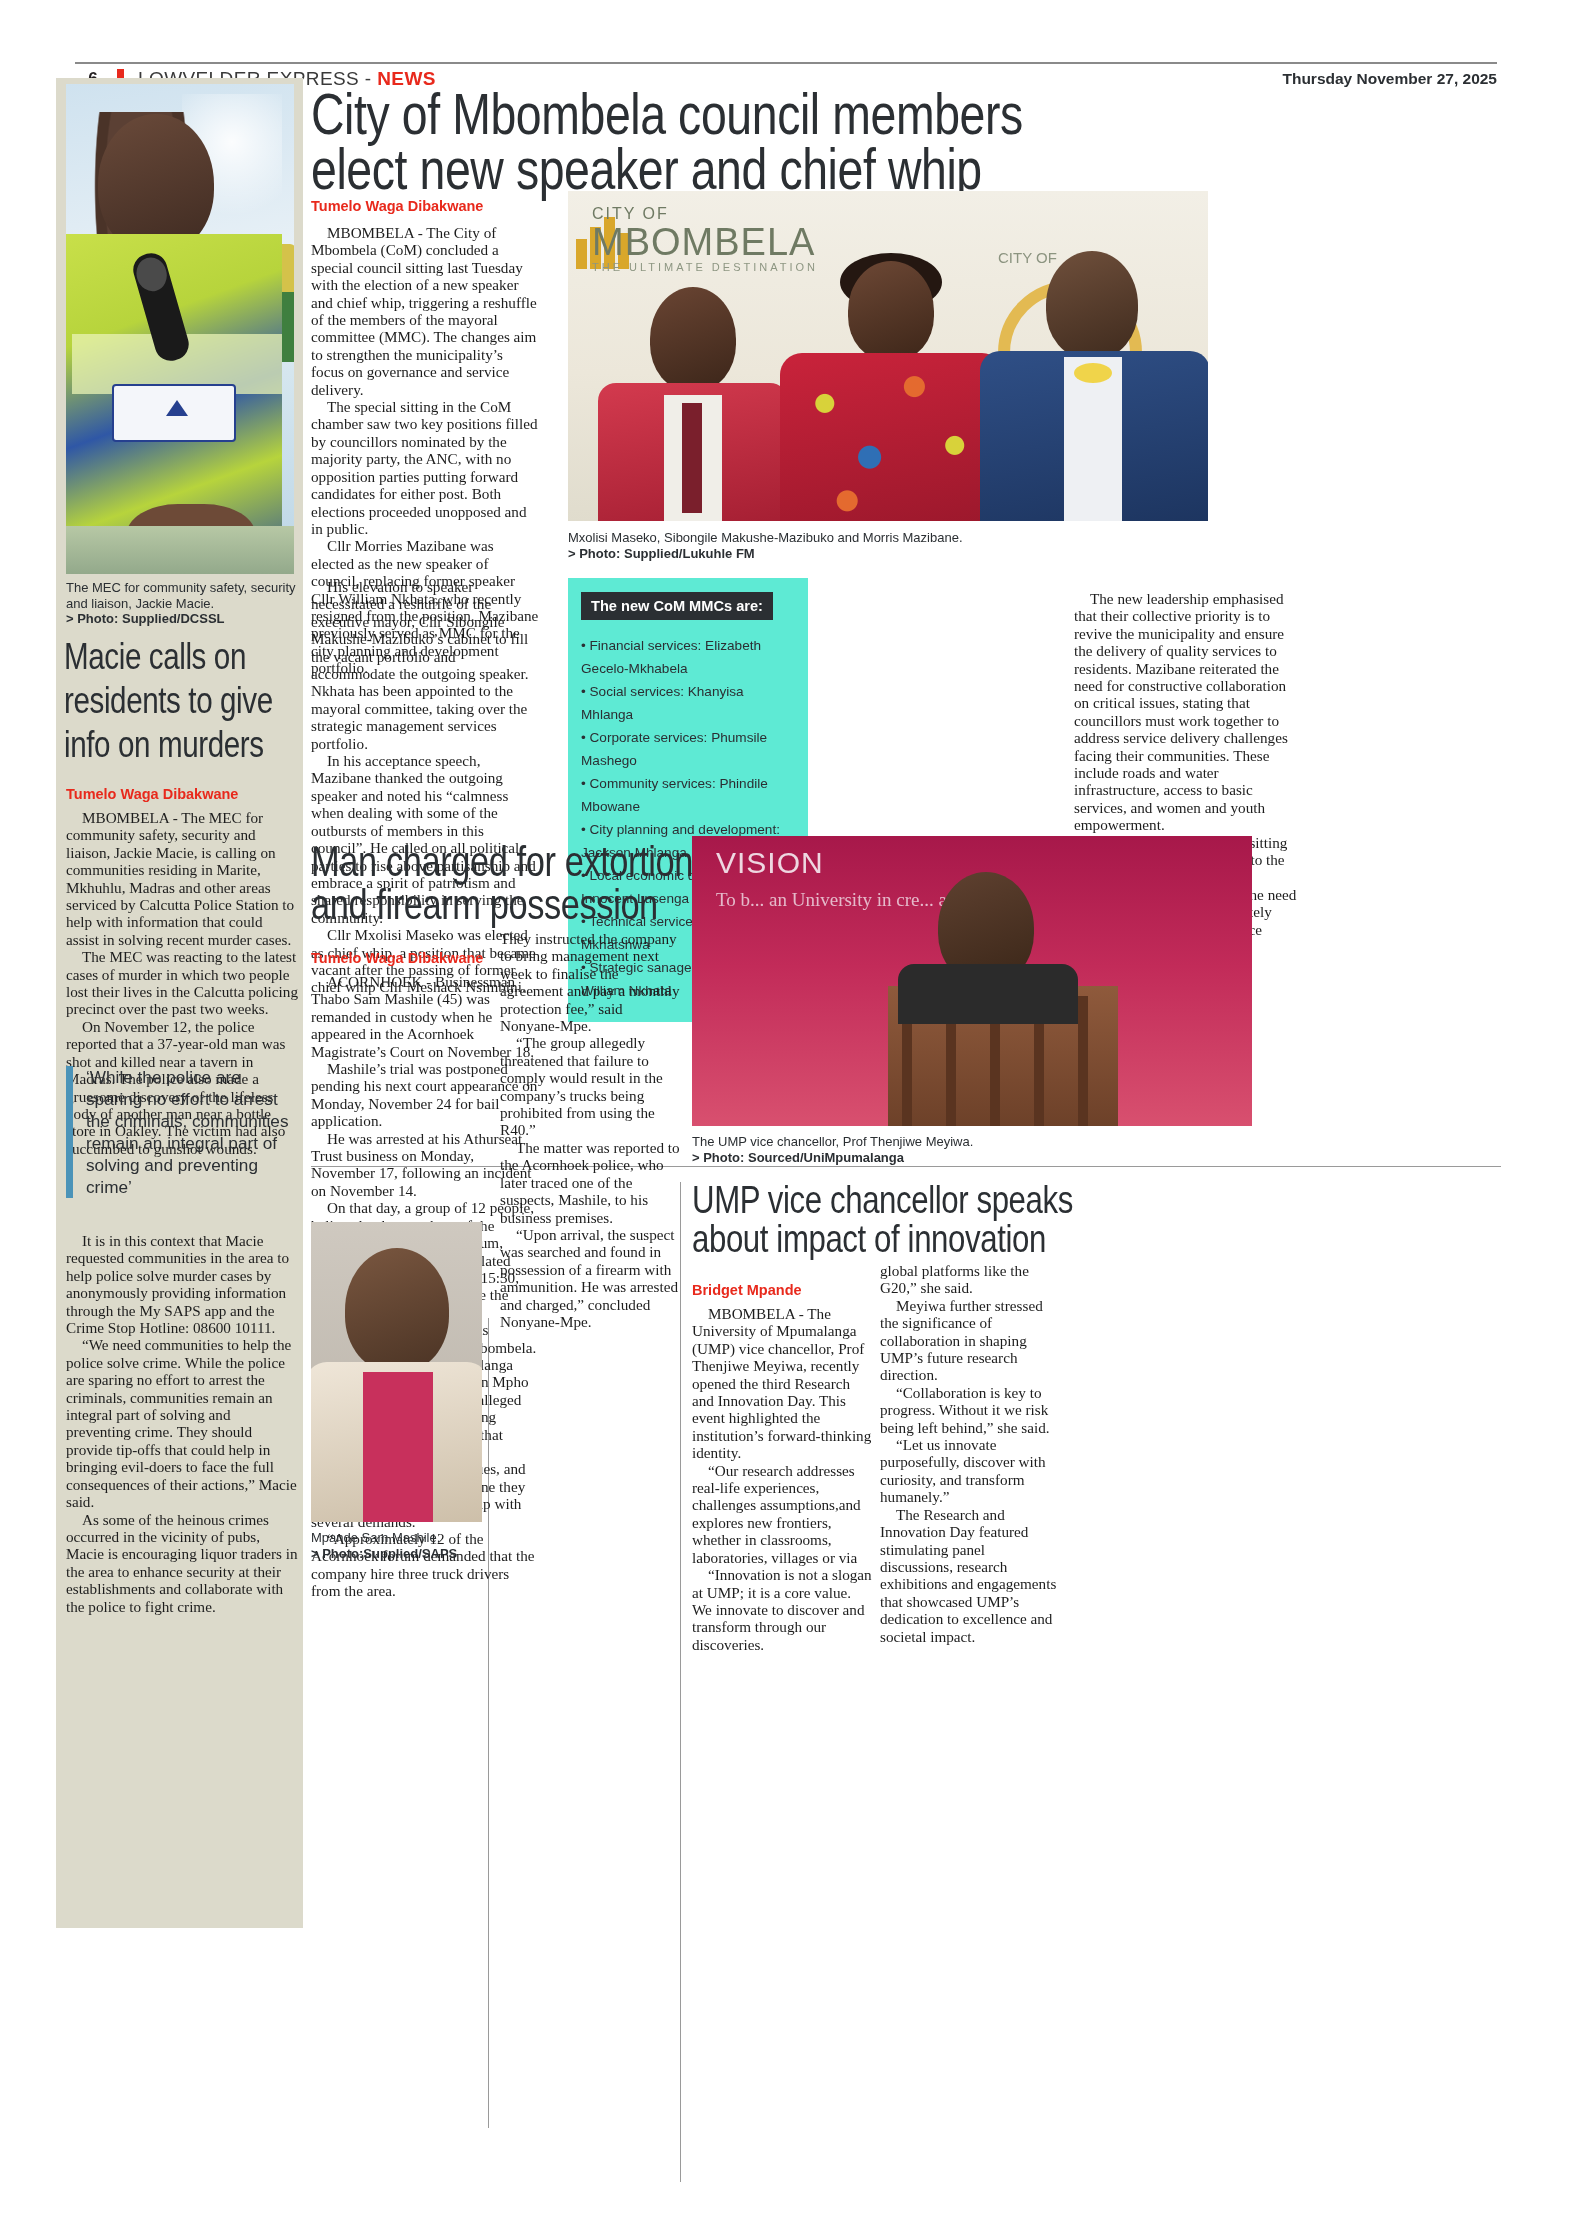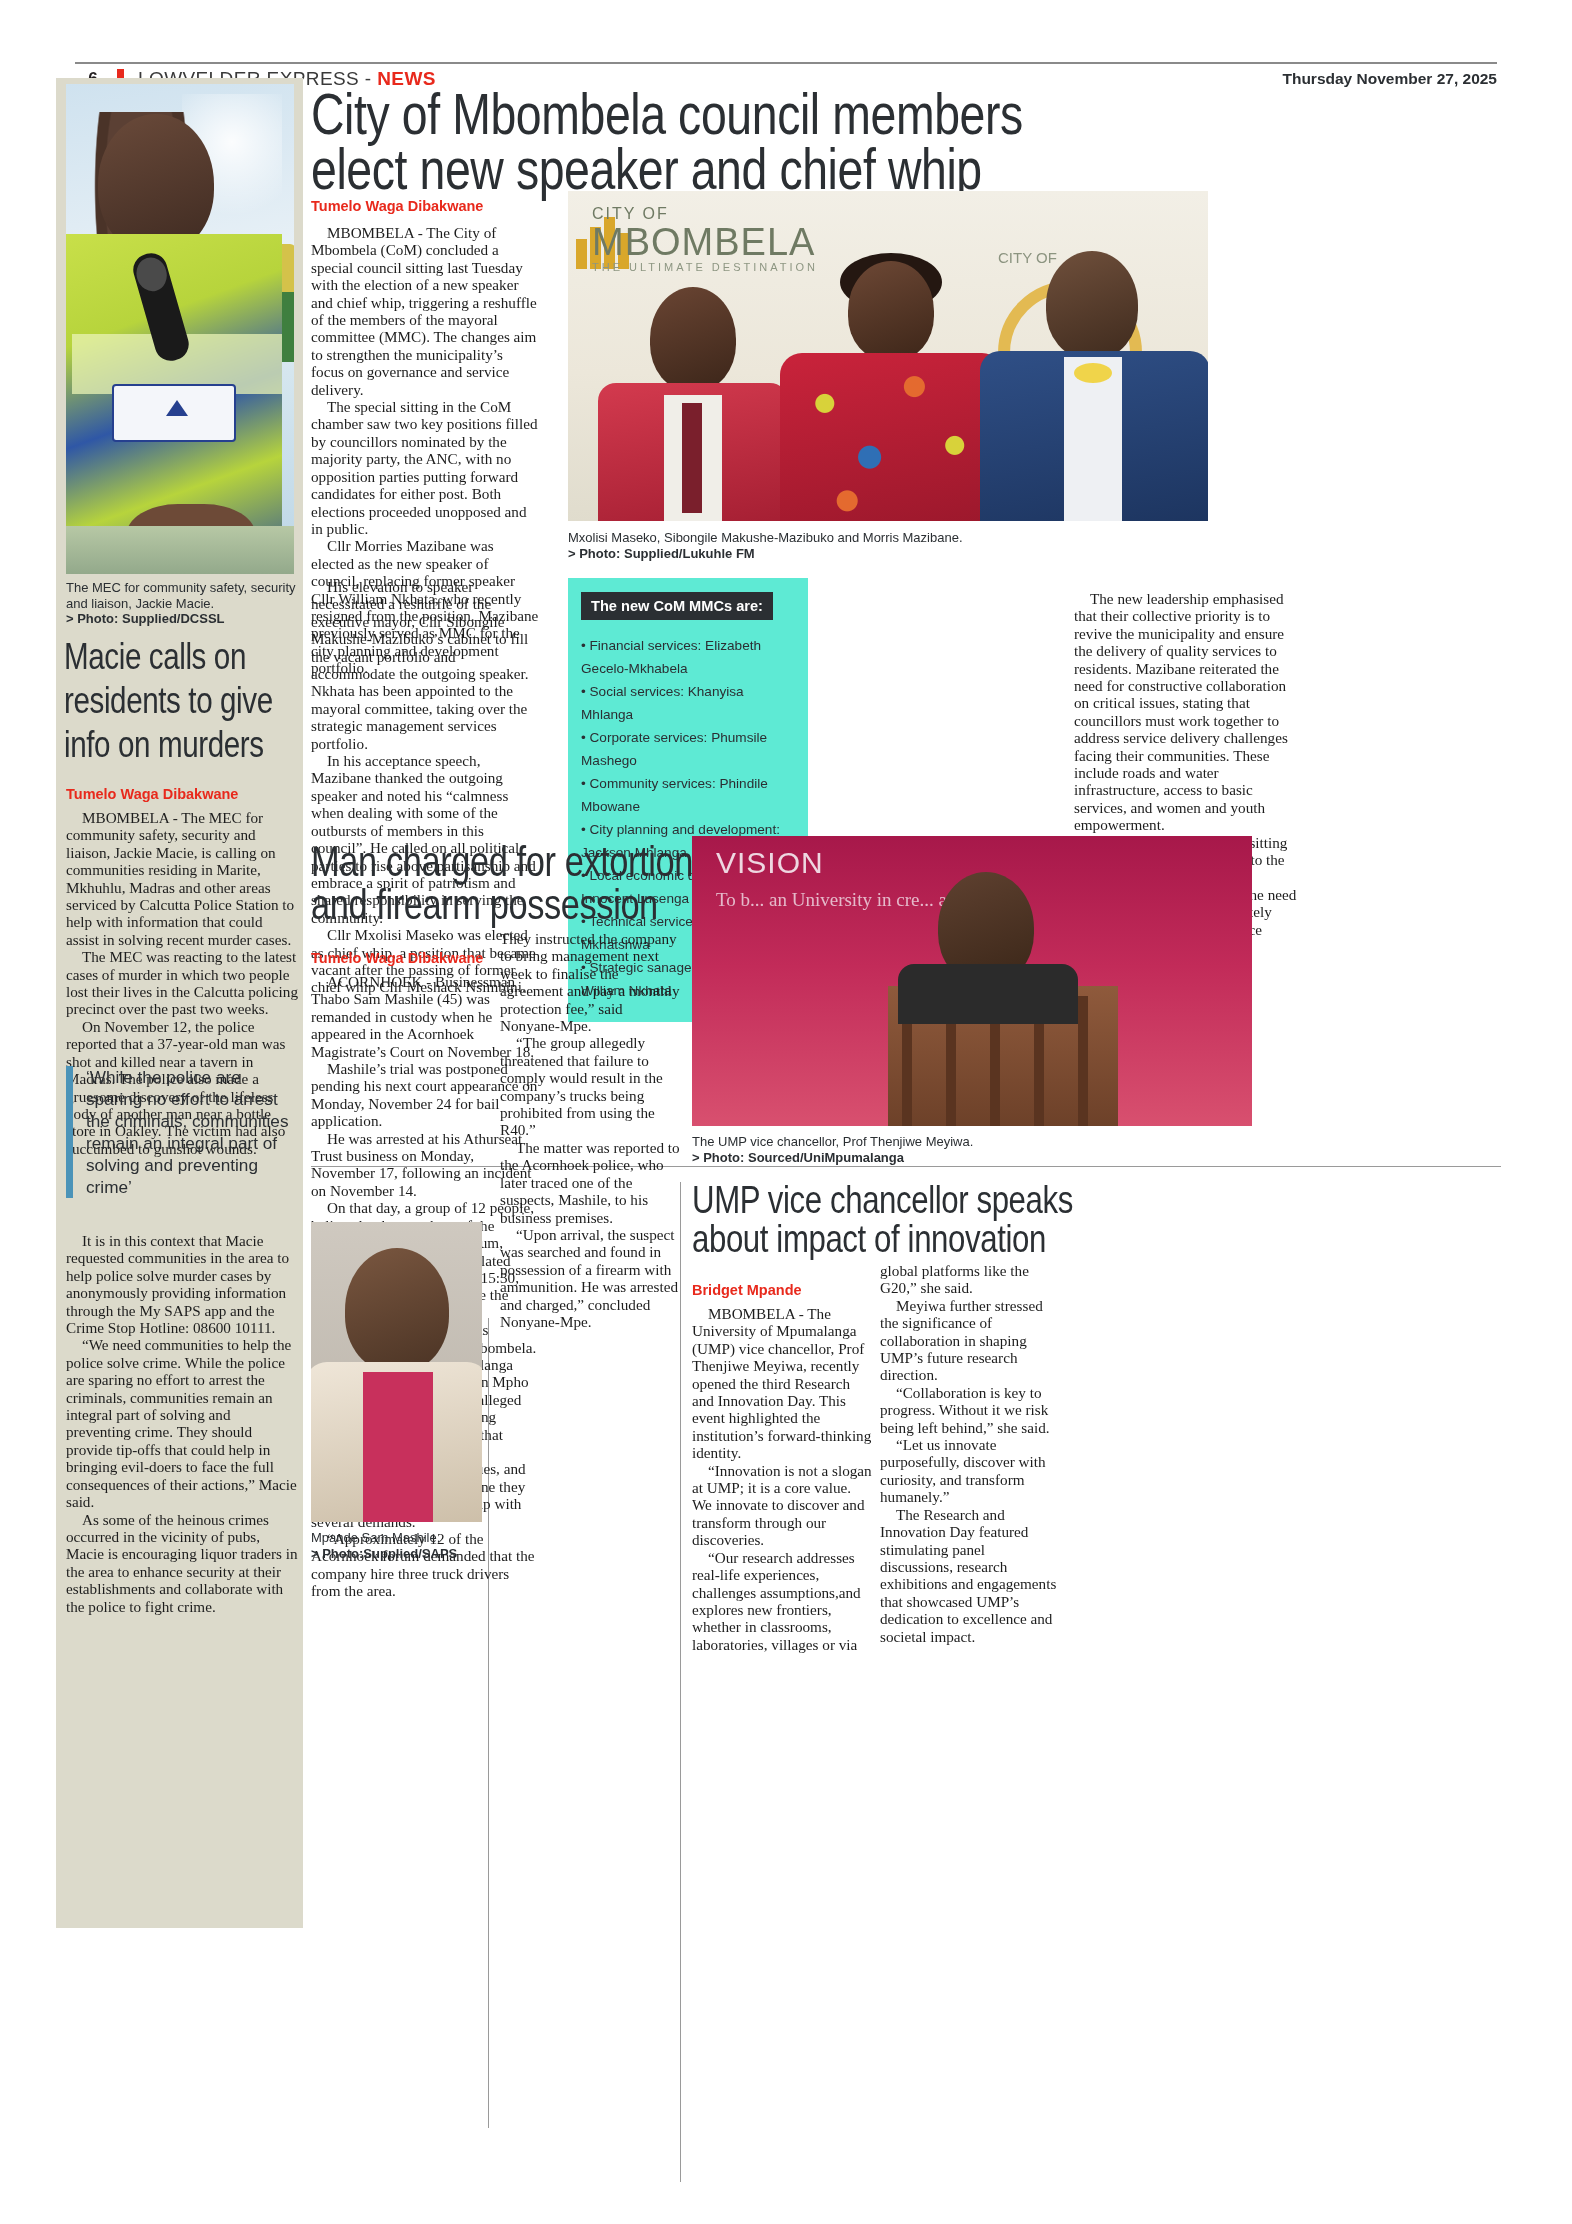--- a/index.html
+++ b/index.html
@@ -356,22 +356,22 @@
   </div>
 
   <div class="s3-hl">
     <div class="hl l">UMP vice chancellor speaks</div>
     <div class="hl l">about impact of innovation</div>
   </div>
 
   <div class="s3-c1 body">
     <div class="byline" style="margin-bottom:7px;">Bridget Mpande</div>
     <p>MBOMBELA - The University of Mpumalanga (UMP) vice chancellor, Prof Thenjiwe Meyiwa, recently opened the third Research and Innovation Day. This event highlighted the institution’s forward-thinking identity.</p>
+    <p>“Our research addresses real-life experiences, challenges assumptions,and explores new frontiers, whether in classrooms, laboratories, villages or via</p>
     <p>“Innovation is not a slogan at UMP; it is a core value. We innovate to discover and transform through our discoveries.</p>
-    <p>“Our research addresses real-life experiences, challenges assumptions,and explores new frontiers, whether in classrooms, laboratories, villages or via</p>
   </div>
 
   <div class="s3-c2 body">
     <p class="noind">global platforms like the G20,” she said.</p>
     <p>Meyiwa further stressed the significance of collaboration in shaping UMP’s future research direction.</p>
     <p>“Collaboration is key to progress. Without it we risk being left behind,” she said.</p>
     <p>“Let us innovate purposefully, discover with curiosity, and transform humanely.”</p>
     <p>The Research and Innovation Day featured stimulating panel discussions, research exhibitions and engagements that showcased UMP’s dedication to excellence and societal impact.</p>
   </div>
 

